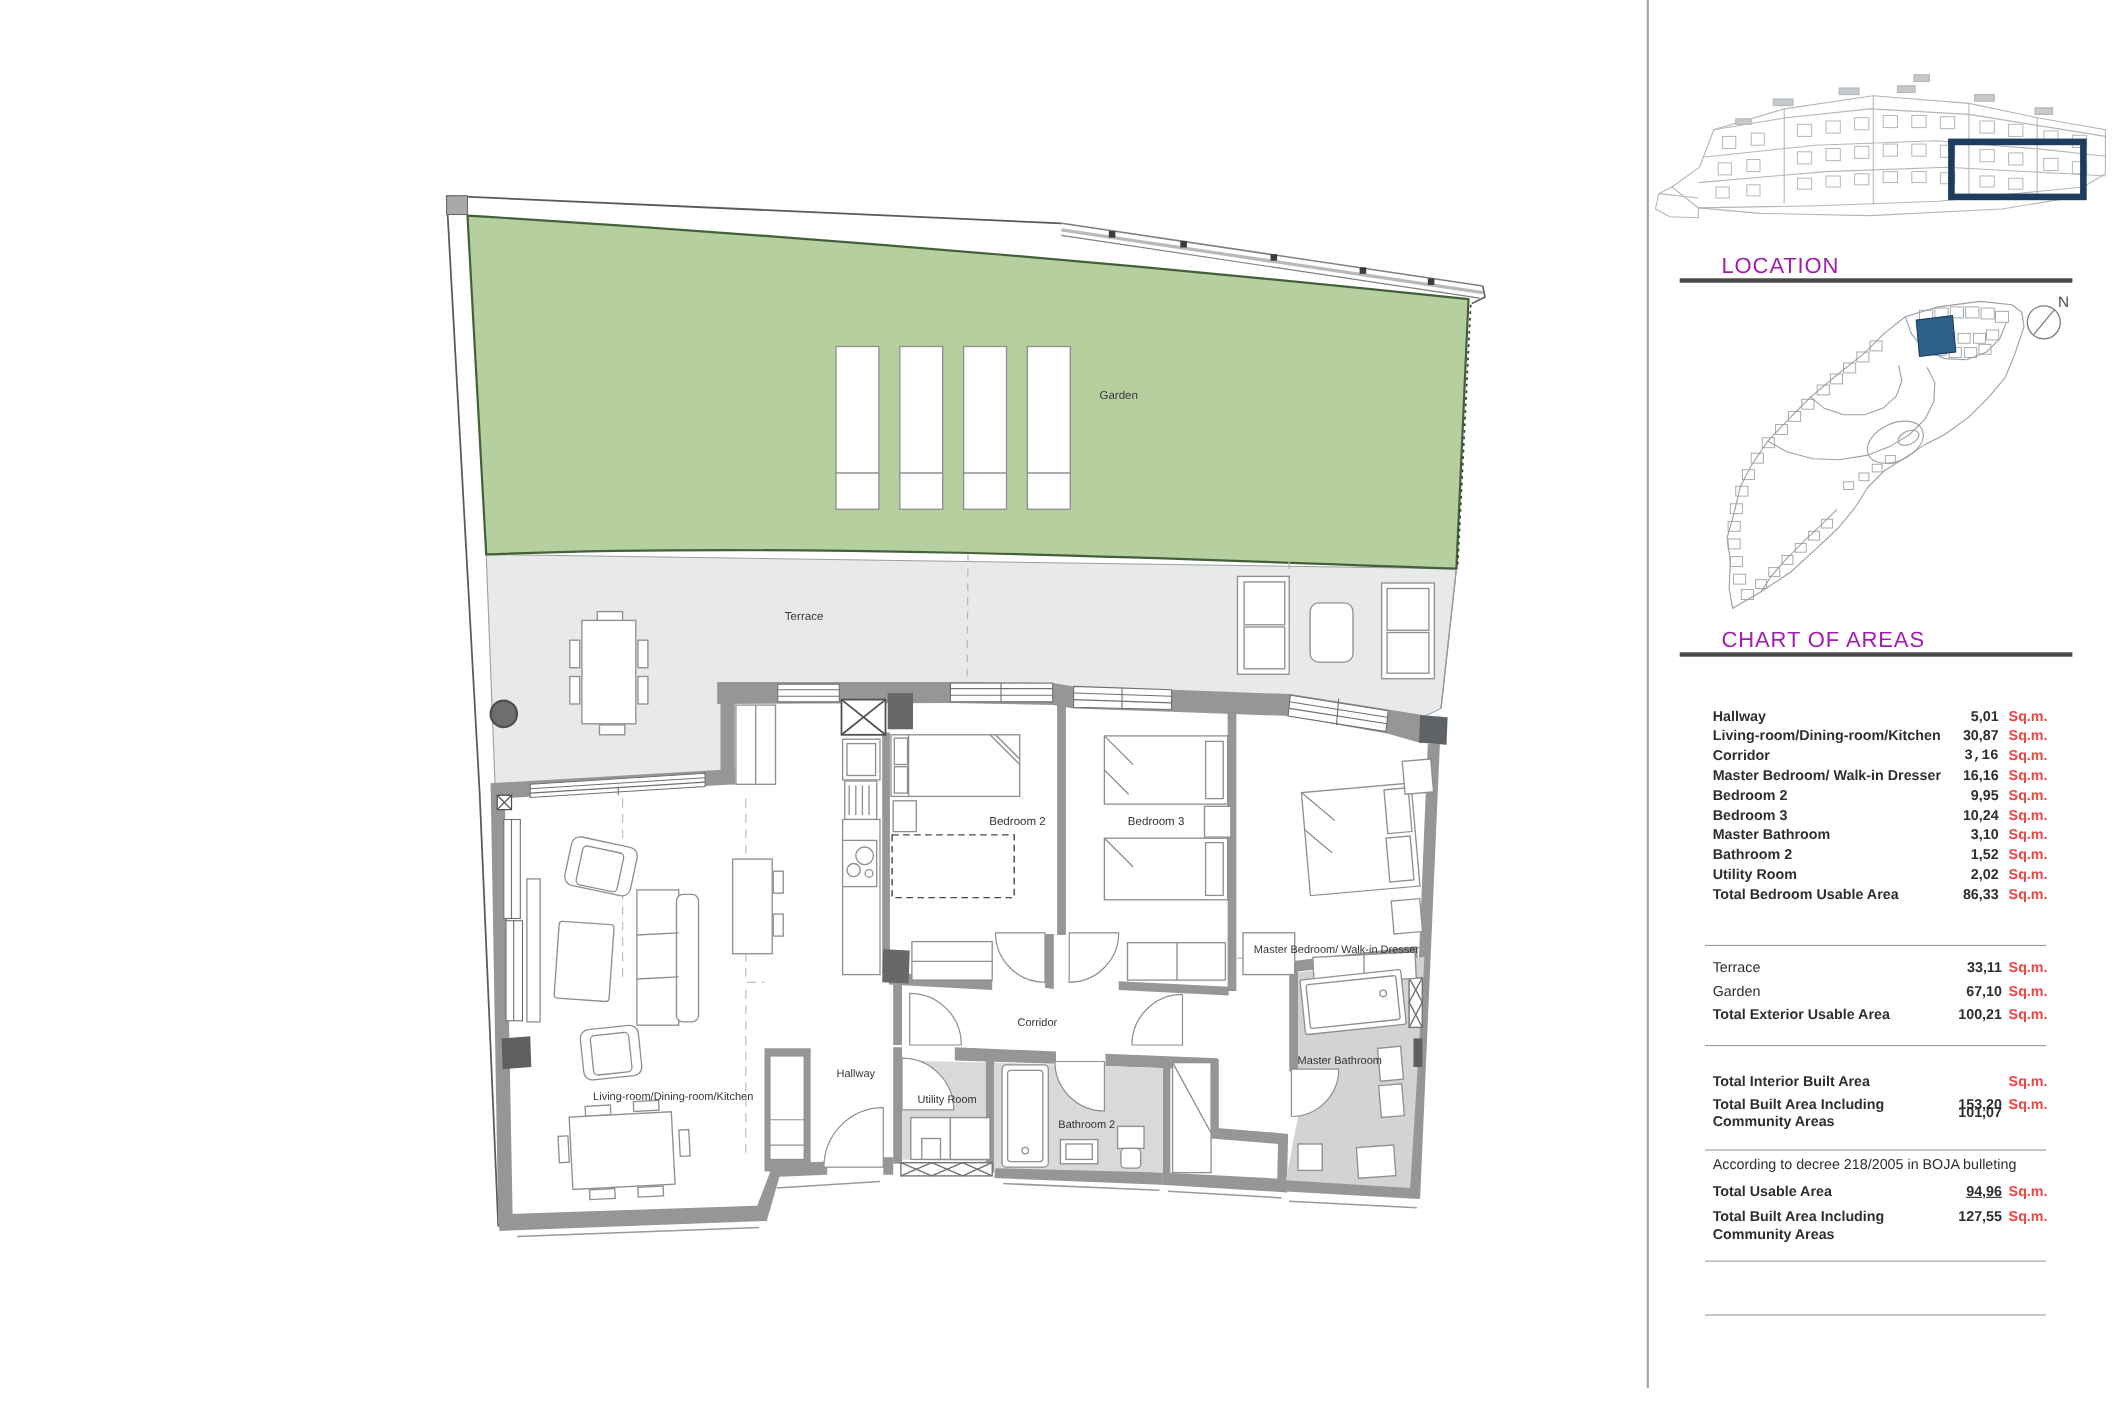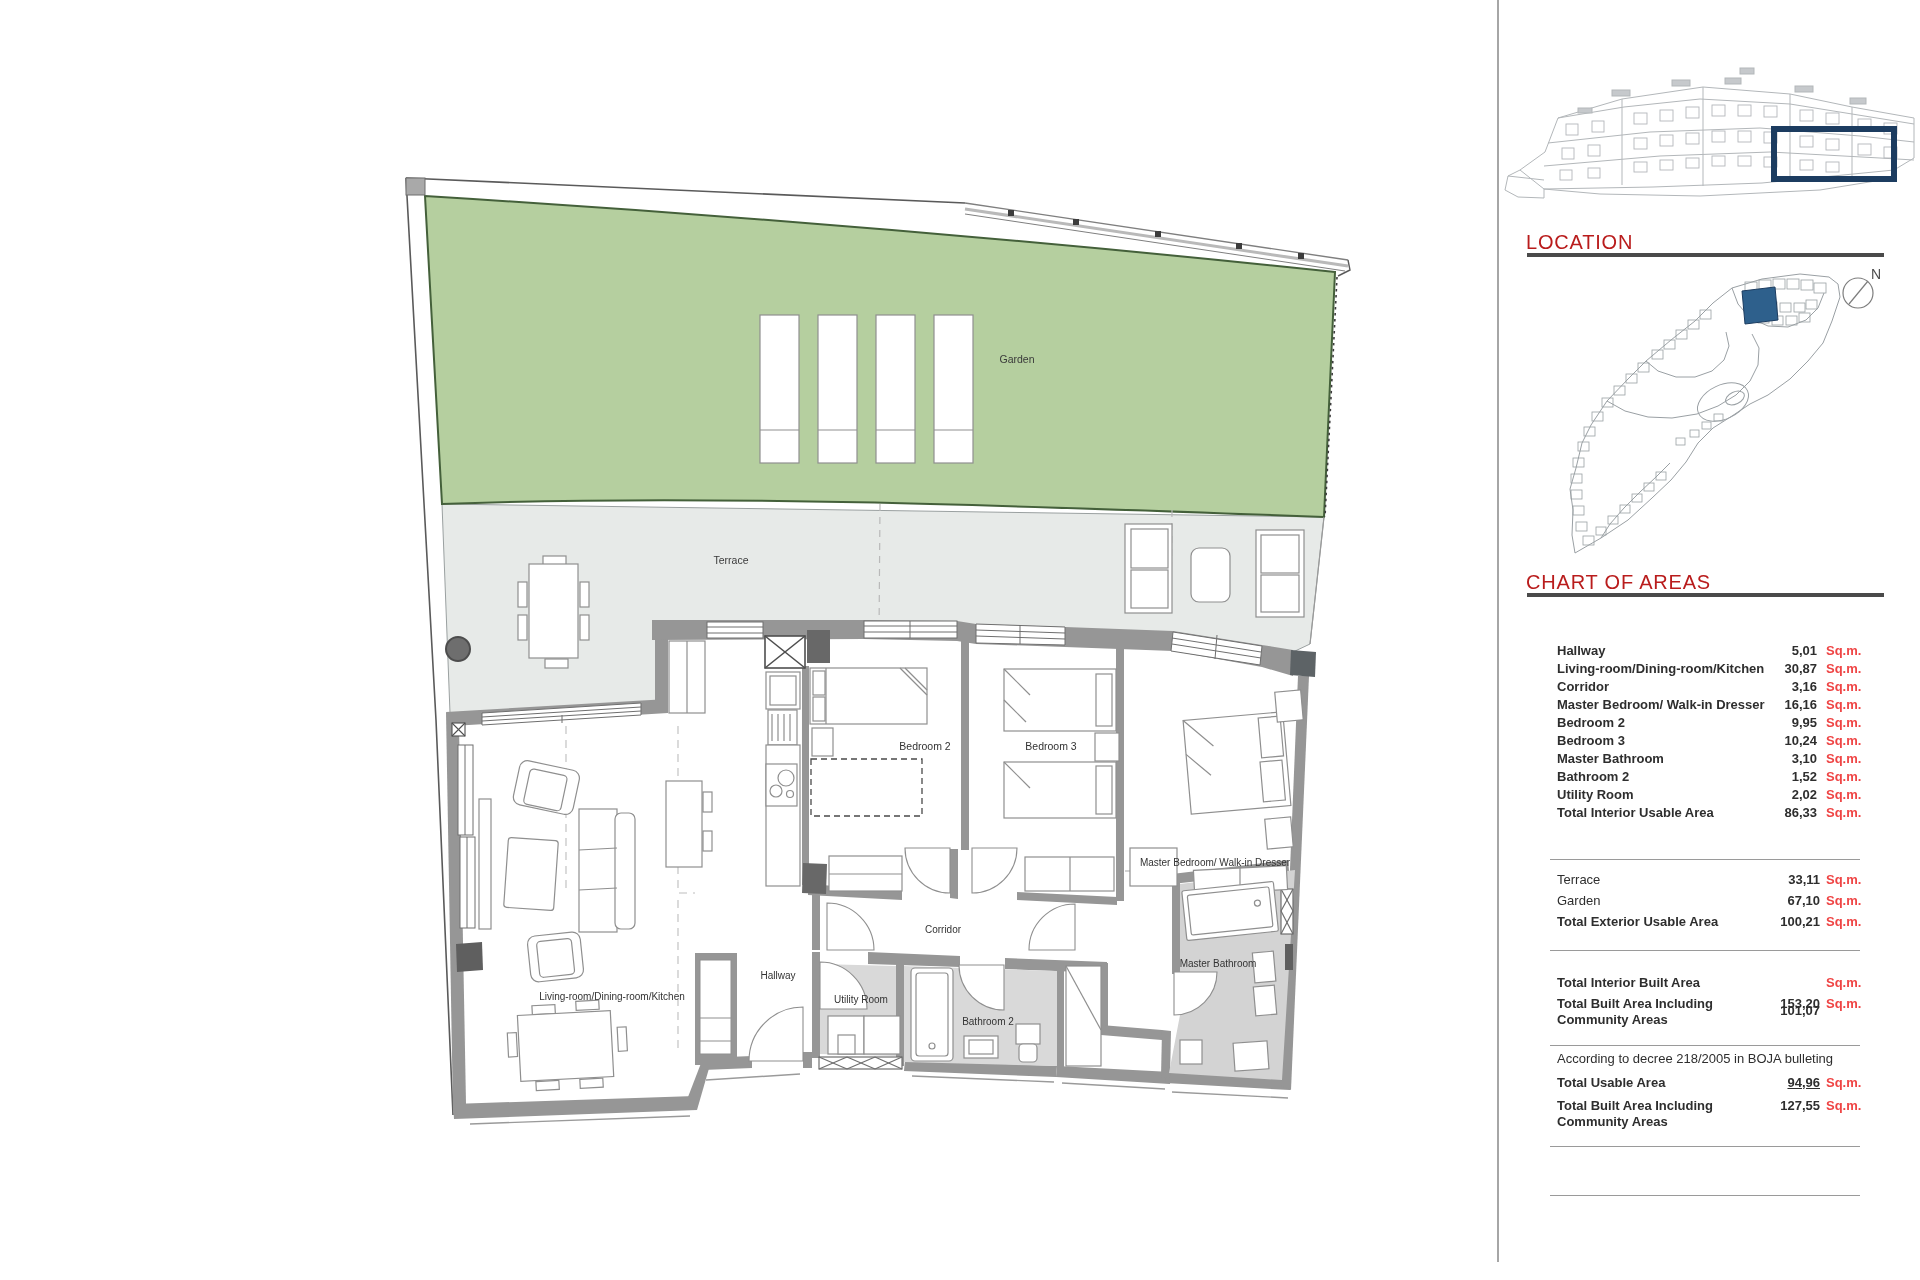--- a/index.html
+++ b/index.html
@@ -1,19 +1,19 @@
 <!DOCTYPE html>
 <html><head>
 <meta charset="utf-8">
 <style>
   html,body{margin:0;padding:0;background:#ffffff;width:1920px;height:1280px;overflow:hidden;}
   *{box-sizing:border-box;}
   body{font-family:"Liberation Sans", sans-serif;}
   .abs{position:absolute;}
-  .hdr{position:absolute;font-size:20px;letter-spacing:0.8px;color:#b91c1c;}
+  .hdr{position:absolute;font-size:20px;letter-spacing:0.8px;color:#a21caf;margin-left:39px;}
   .rule{position:absolute;height:4px;background:#4a4a4a;}
   .row{position:absolute;font-size:13px;color:#2e2e2e;white-space:nowrap;}
   .b{font-weight:bold;}
   .num{position:absolute;font-size:13px;color:#2e2e2e;text-align:right;width:70px;}
   .sqm{position:absolute;font-size:13px;color:#ef4444;}
   .sep{position:absolute;height:1px;background:#9a9a9a;}
 </style>
 </head>
 <body>
 
@@ -613,21 +613,21 @@
 
   <div class="row b" style="left:1557px;top:643px;">Hallway</div>
     <div class="num b" style="left:1747px;top:643px;">5,01</div>
     <div class="sqm b" style="left:1826px;top:643px;">Sq.m.</div>
 
   <div class="row b" style="left:1557px;top:661px;">Living-room/Dining-room/Kitchen</div>
     <div class="num b" style="left:1747px;top:661px;">30,87</div>
     <div class="sqm b" style="left:1826px;top:661px;">Sq.m.</div>
 
   <div class="row b" style="left:1557px;top:679px;">Corridor</div>
-    <div class="num b" style="left:1747px;top:679px;">3,16</div>
+    <div class="num b" style="left:1747px;top:679px;font-family:Liberation Mono, monospace;">3,16</div>
     <div class="sqm b" style="left:1826px;top:679px;">Sq.m.</div>
 
   <div class="row b" style="left:1557px;top:697px;">Master Bedroom/ Walk-in Dresser</div>
     <div class="num b" style="left:1747px;top:697px;">16,16</div>
     <div class="sqm b" style="left:1826px;top:697px;">Sq.m.</div>
 
   <div class="row b" style="left:1557px;top:715px;">Bedroom 2</div>
     <div class="num b" style="left:1747px;top:715px;">9,95</div>
     <div class="sqm b" style="left:1826px;top:715px;">Sq.m.</div>
 
@@ -640,21 +640,21 @@
     <div class="sqm b" style="left:1826px;top:751px;">Sq.m.</div>
 
   <div class="row b" style="left:1557px;top:769px;">Bathroom 2</div>
     <div class="num b" style="left:1747px;top:769px;">1,52</div>
     <div class="sqm b" style="left:1826px;top:769px;">Sq.m.</div>
 
   <div class="row b" style="left:1557px;top:787px;">Utility Room</div>
     <div class="num b" style="left:1747px;top:787px;">2,02</div>
     <div class="sqm b" style="left:1826px;top:787px;">Sq.m.</div>
 
-  <div class="row b" style="left:1557px;top:805px;">Total Interior Usable Area</div>
+  <div class="row b" style="left:1557px;top:805px;">Total Bedroom Usable Area</div>
     <div class="num b" style="left:1747px;top:805px;">86,33</div>
     <div class="sqm b" style="left:1826px;top:805px;">Sq.m.</div>
 
   <div class="sep" style="left:1550px;top:859px;width:310px;"></div>
 
   <div class="row" style="left:1557px;top:872px;">Terrace</div>
     <div class="num b" style="left:1750px;top:872px;">33,11</div>
     <div class="sqm b" style="left:1826px;top:872px;">Sq.m.</div>
 
   <div class="row" style="left:1557px;top:893px;">Garden</div>

